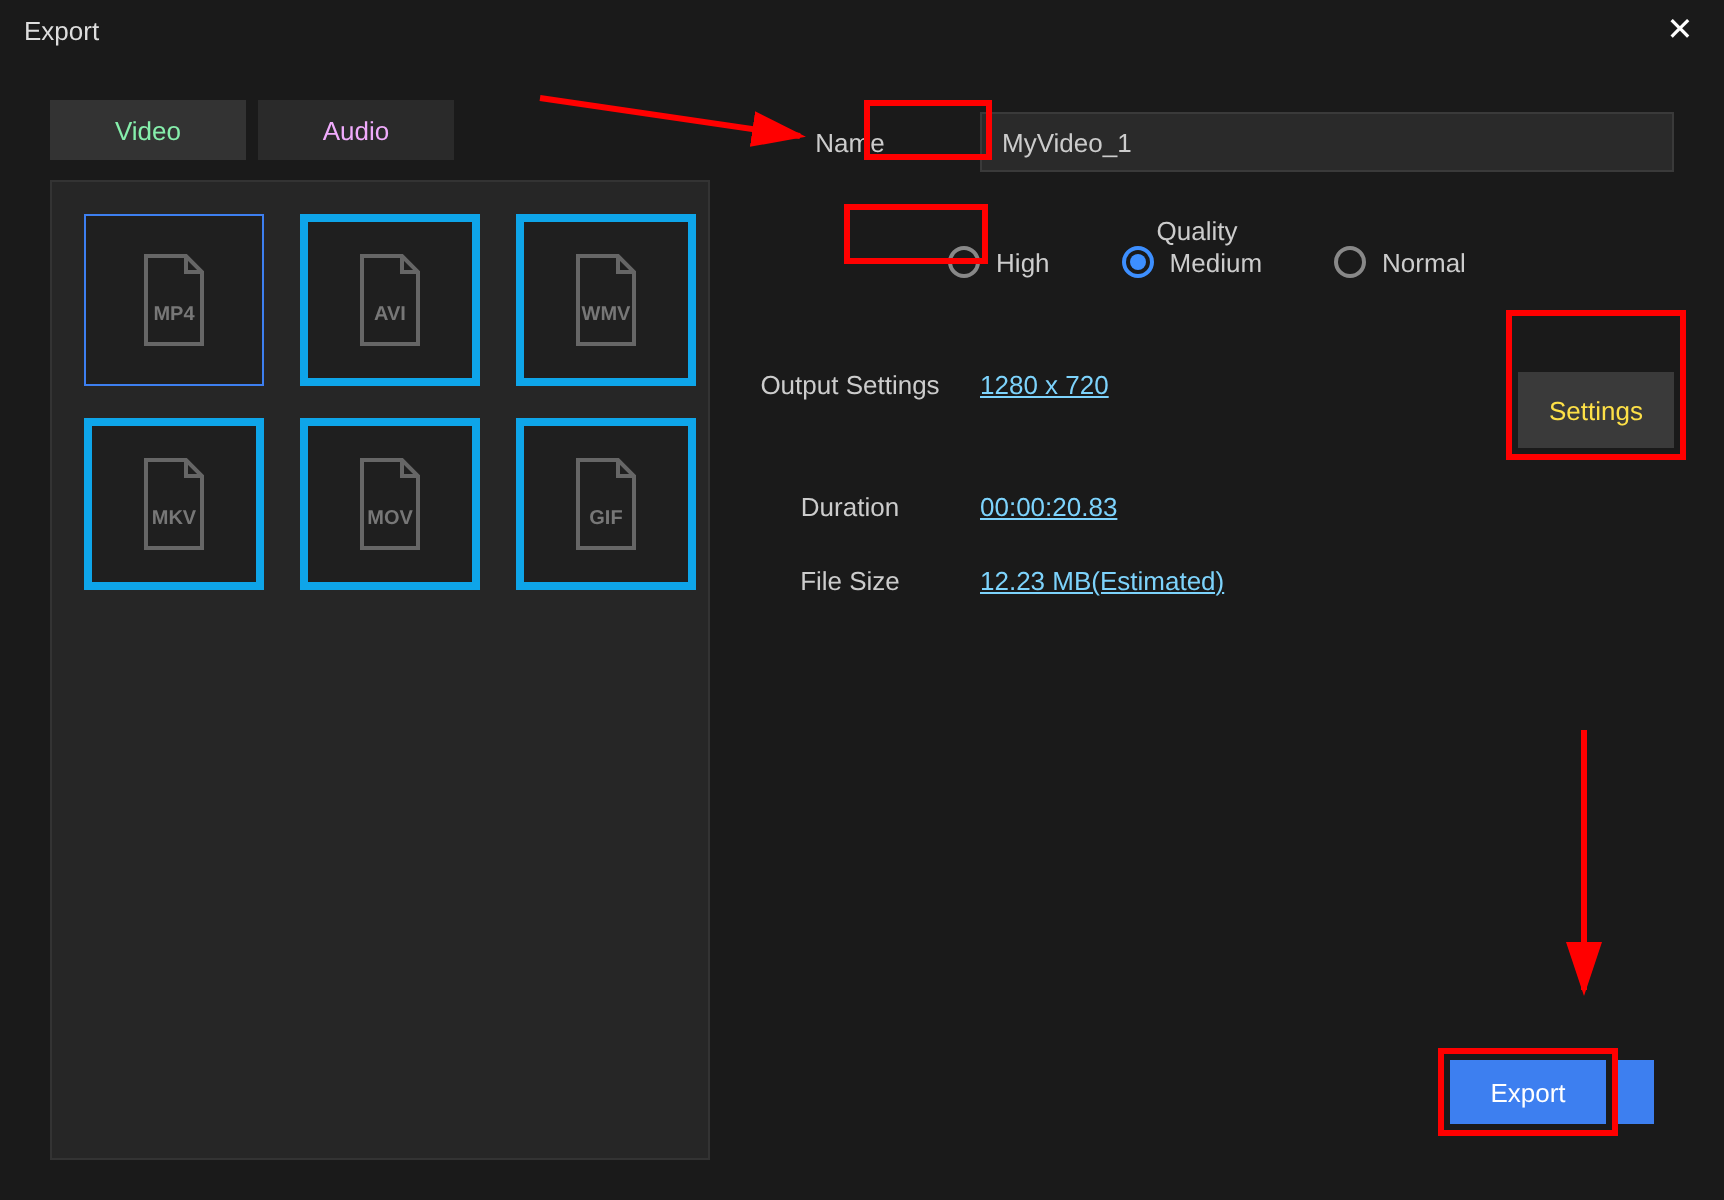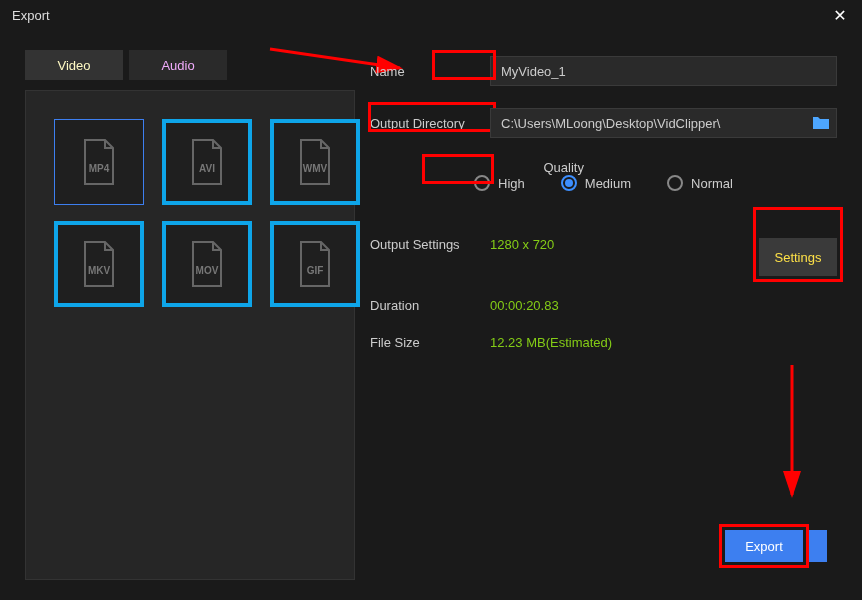--- a/index.html
+++ b/index.html
@@ -28,26 +28,26 @@
     }
     .left-panel { width: 330px; }
     .tabs { display: flex; gap: 6px; }
     .tab {
       width: 98px; height: 30px;
       background: #2a2a2a;
       display: flex; align-items: center; justify-content: center;
       color: #f0abfc; cursor: pointer;
       font-size: 13px;
     }
-    .tab.active { background: #333; color: #fef9c3; }
+    .tab.active { background: #333; color: #86efac; }
     .format-panel {
       margin-top: 10px;
       background: #262626;
       border: 1px solid #333;
-      padding: 28px;
+      padding: 16px;
       height: 490px;
     }
     .format-grid {
       display: grid;
       grid-template-columns: repeat(3, 90px);
       gap: 16px 18px;
     }
     .format-cell {
       width: 90px; height: 86px;
       background: #1f1f1f;
@@ -56,21 +56,21 @@
       align-items: center; justify-content: center;
       cursor: pointer;
       gap: 6px;
     }
     .format-cell.selected { border: 1px solid #3d7ff0; }
     .file-svg { width: 40px; height: 48px; }
     .file-label { font-size: 10px; fill: #777; font-weight: 600; }
     .right-panel { flex: 1; padding-top: 6px; position: relative; }
     .row { display: flex; align-items: center; margin-bottom: 22px; }
     .row-label {
-      width: 120px; text-align: left; padding-right: 10px;
+      width: 120px; text-align: center; padding-right: 10px;
       color: #ccc; font-size: 13px;
     }
     .text-input {
       flex: 1; height: 30px;
       background: #2a2a2a; border: 1px solid #3a3a3a;
       color: #ccc; padding: 0 10px; font-size: 13px;
       outline: none;
     }
     .dir-row { position: relative; }
     .folder-btn {
@@ -79,21 +79,21 @@
     }
     .radio-group { display: flex; gap: 36px; flex: 1; align-items: center; }
     .radio-item { display: flex; align-items: center; gap: 8px; cursor: pointer; text-align: center; }
     .radio-circle {
       width: 16px; height: 16px; border-radius: 50%;
       border: 2px solid #888; display: flex;
       align-items: center; justify-content: center;
     }
     .radio-circle.checked { border-color: #3d8fff; }
     .radio-dot { width: 8px; height: 8px; border-radius: 50%; background: #3d8fff; }
-    .static-val { color: #84cc16; font-size: 13px; flex: 1; }
+    .static-val { color: #7dd3fc; font-size: 13px; flex: 1; text-decoration: underline; }
     .settings-btn {
       width: 78px; height: 38px;
       background: #3a3a3a; color: #fde047;
       border: none; cursor: pointer; font-size: 13px; margin-top: 25px;
     }
     .export-btn {
       width: 78px; height: 32px;
       background: #3d7ff0; color: #fff;
       border: none; cursor: pointer; font-size: 13px;
     }
@@ -182,32 +182,20 @@
         </defs>
       <line x1="5" y1="5" x2="135" y2="24" stroke="#ff0000" stroke-width="3" marker-end="url(#ah1)"></line>
     </svg>
 
     <div class="row" style="position:relative;">
       <div class="row-label">Name</div>
       <span class="hl" style="left:62px;top:-6px;width:64px;height:30px;"></span>
       <input class="text-input" value="MyVideo_1" style="">
     </div>
 
-    <div class="row dir-row" style="position:relative;">
-      <div class="row-label">Output Directory</div>
-      <span class="hl" style="left:-2px;top:-6px;width:128px;height:30px;"></span>
-      <div style="flex:1;position:relative;">
-        <input class="text-input" style="width: 100%;" value="C:\Users\MLoong\Desktop\VidClipper\">
-        <span class="folder-btn">
-          <svg viewBox="0 0 20 18">
-              <path d="M2 3 L7 3 L9 5 L18 5 L18 15 L2 15 Z" fill="#4da6ff"></path>
-            </svg>
-        </span>
-      </div>
-    </div>
 
     <div class="row" style="position:relative;flex-direction:column;">
       <div class="row-label">Quality</div>
       <span class="hl" style="left:52px;top:-6px;width:72px;height:30px;"></span>
       <div class="radio-group">
         <div class="radio-item">
           <span class="radio-circle"></span>
           <span>High</span>
         </div>
         <div class="radio-item">

